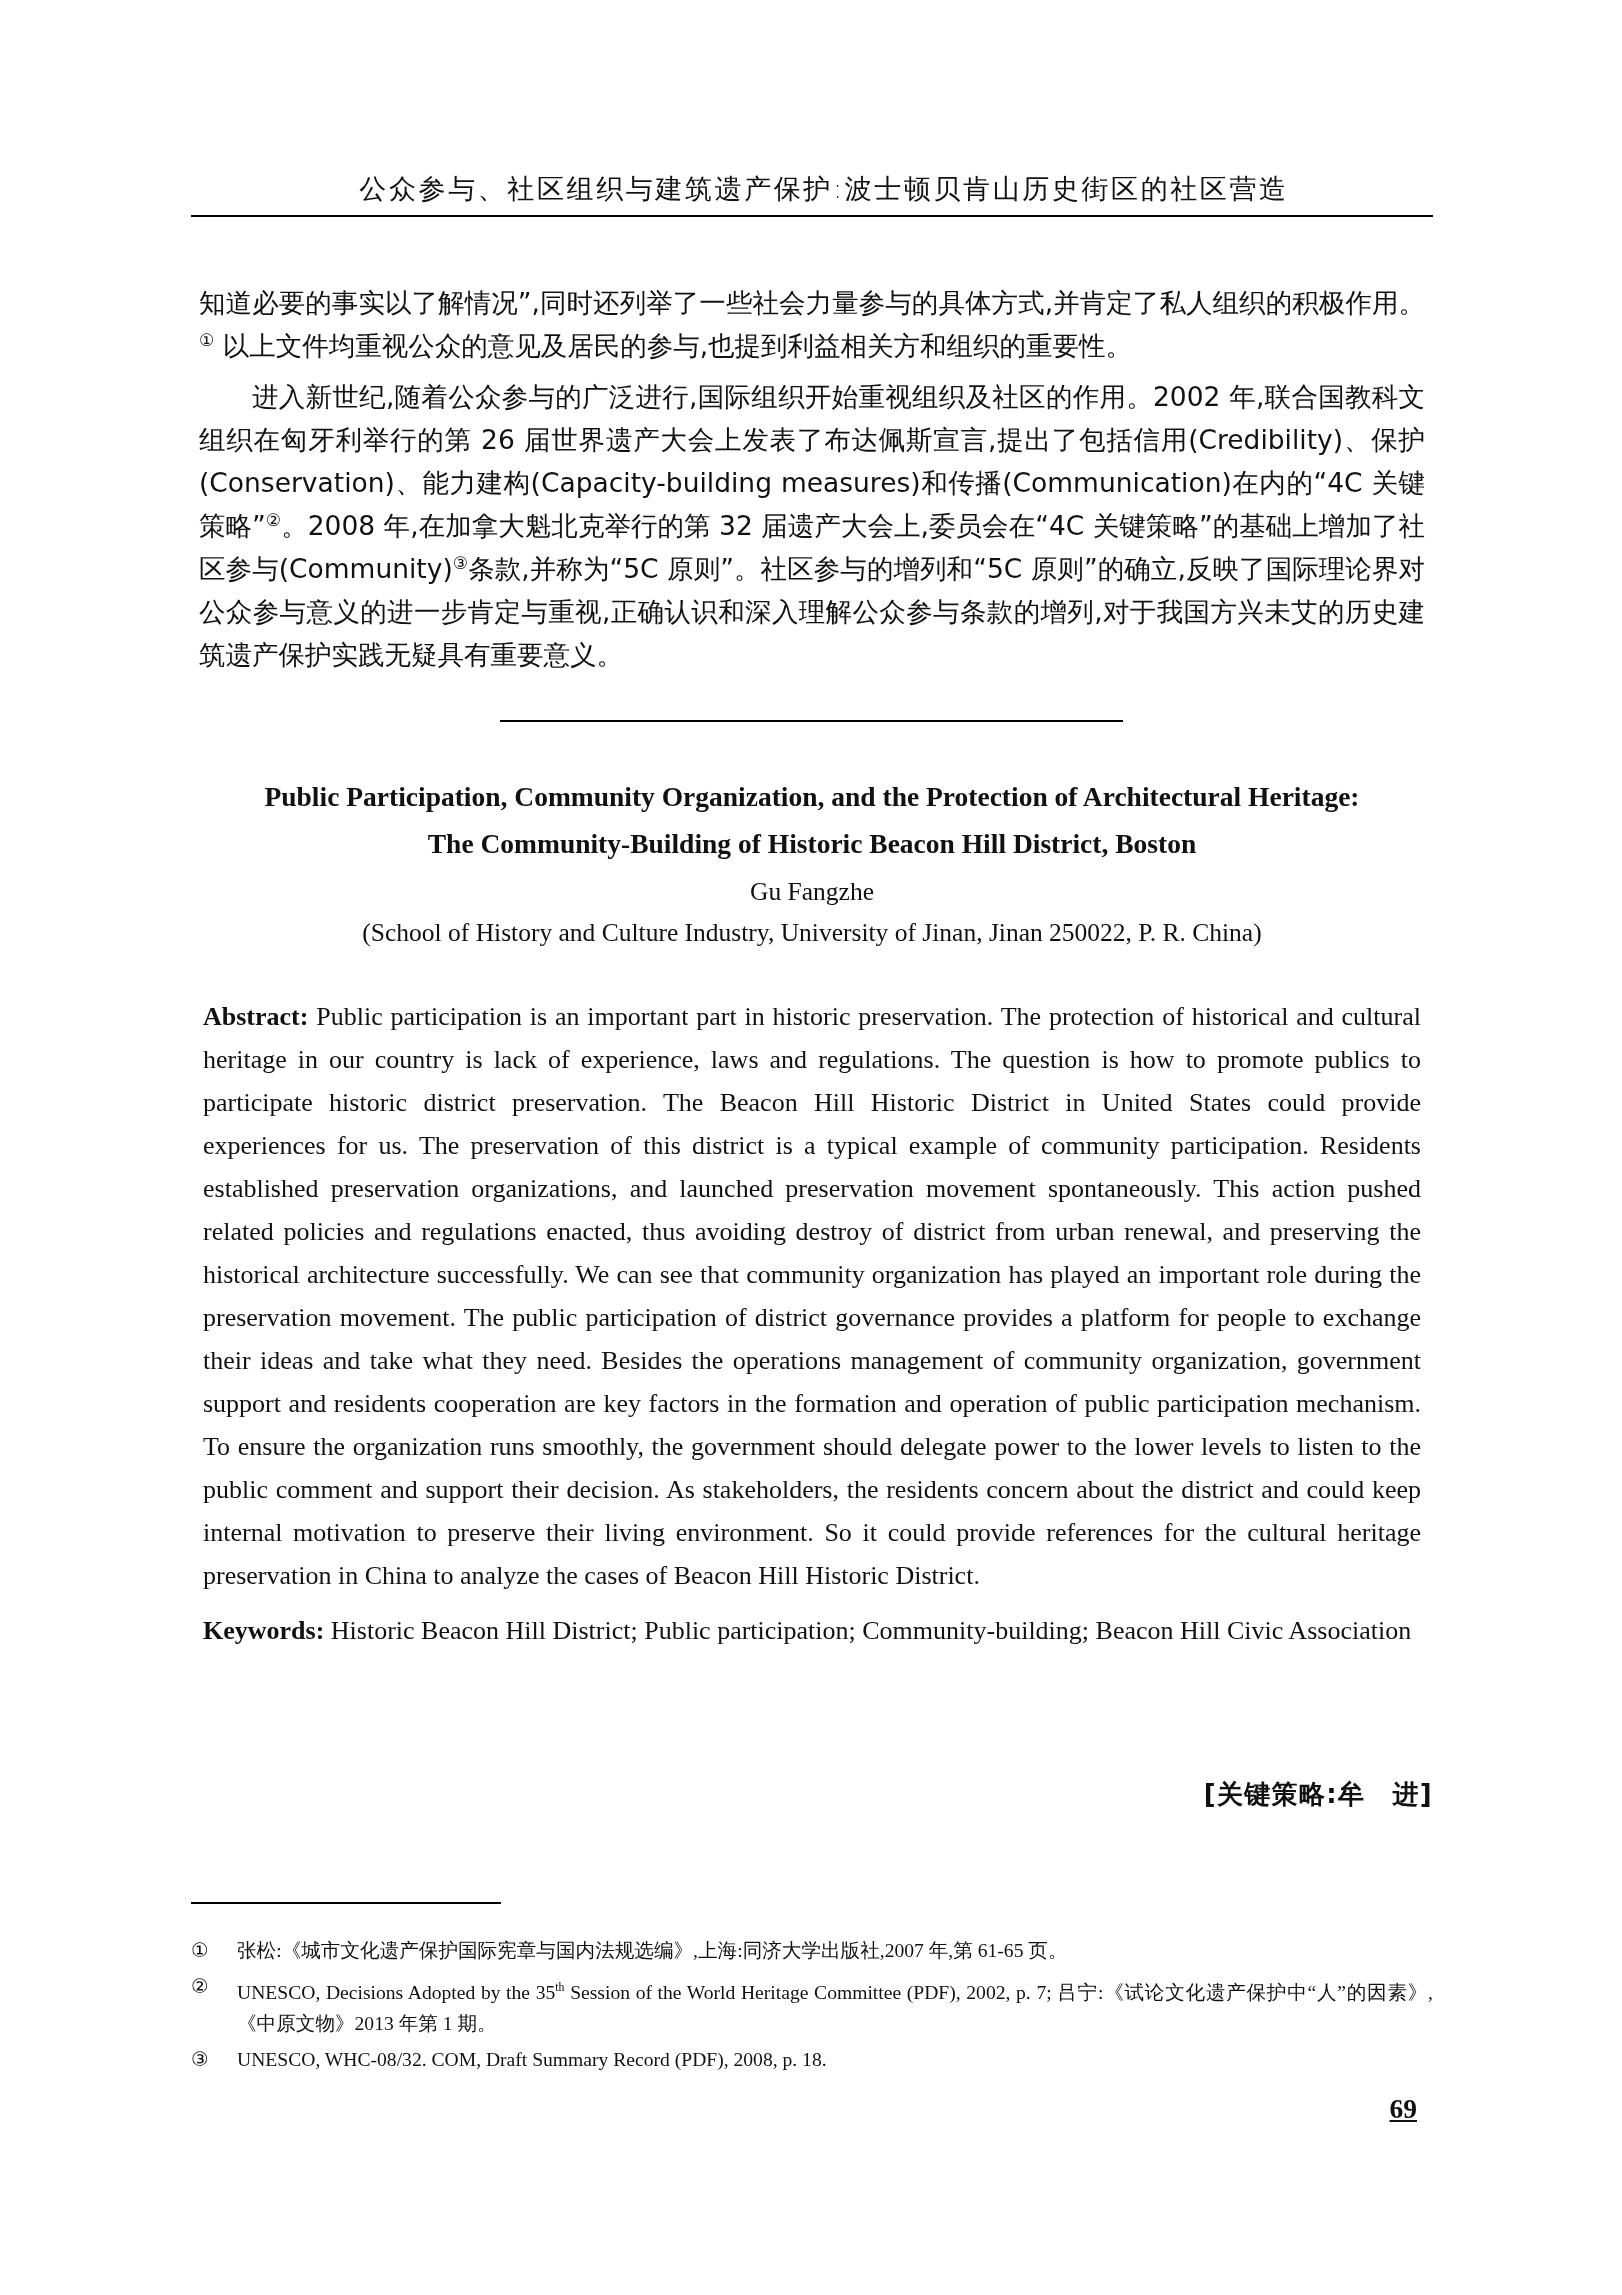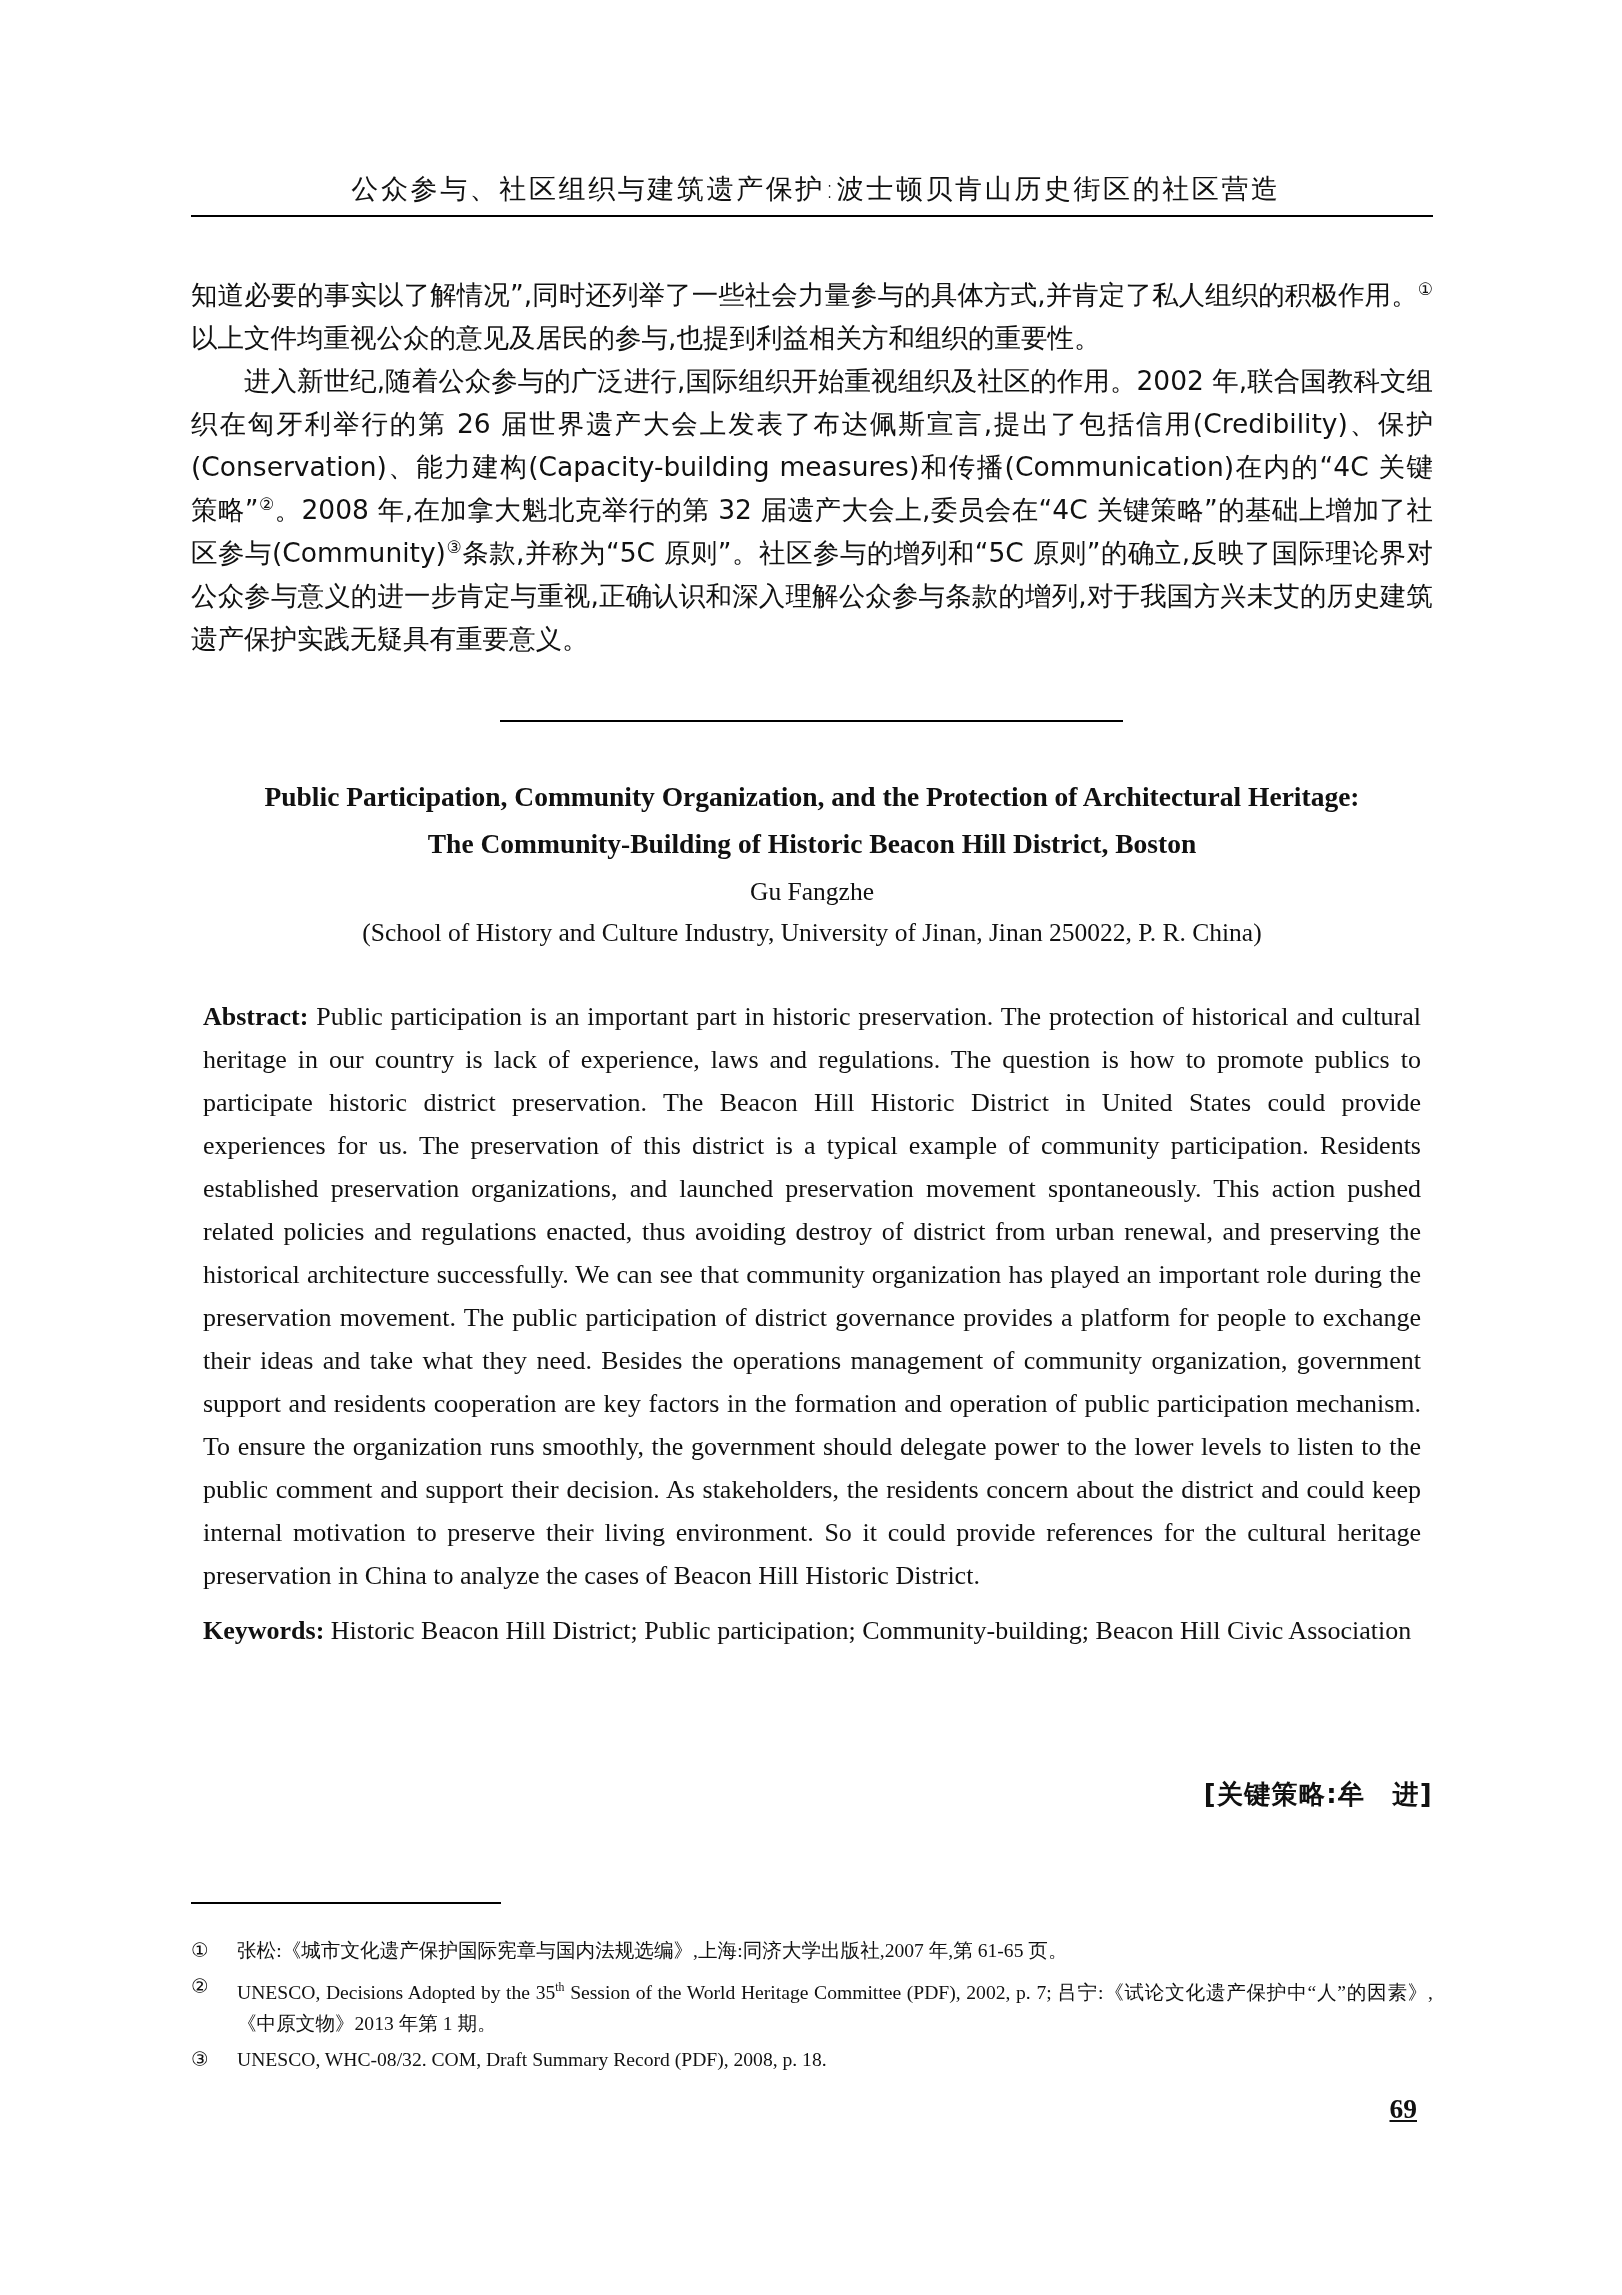--- a/index.html
+++ b/index.html
@@ -1,23 +1,23 @@
 <!DOCTYPE html>
 <html style="font-size:10.5px"><head>
 <meta charset="utf-8">
 <style>
   html, body { margin: 0; padding: 0; background: #ffffff; }
   body { width: 1622px; height: 2295px; position: relative; overflow: hidden; color: #111; font-family: "DejaVu Serif", serif; }
   .page { position: absolute; left: 191px; top: 0; width: 1242px; height: 2295px; }
 
-  .running-head { position: absolute; top: 171px; left: 4px; width: 100%; text-align: center; font-size: 27px; letter-spacing: 2.6px; font-family: "DejaVu Sans", sans-serif; font-weight: 300; }
+  .running-head { position: absolute; top: 171px; left: 12px; width: 100%; text-align: center; font-size: 27px; letter-spacing: 2.6px; font-family: "DejaVu Sans", sans-serif; font-weight: 300; }
   .head-rule { position: absolute; top: 215px; left: 0; width: 100%; height: 0; border-top: 2.6px solid #000; }
 
   .cn-body { position: absolute; top: 273px; left: 0; width: 100%; font-size: 26.5px; line-height: 43px; text-align: justify; text-justify: inter-character; font-family: "DejaVu Sans", sans-serif; }
-  .cn-body p { margin: 0; }
+  .cn-body p { margin: 8px; }
   .cn-body p.indent { text-indent: 53px; }
   sup.fn { font-size: 17px; line-height: 0; vertical-align: 9.2px; }
 
   .mid-rule { position: absolute; top: 720px; left: 309px; width: 623px; border-top: 2.6px solid #000; }
 
   .en-title { position: absolute; top: 764px; left: 0; width: 100%; text-align: center; font-family: "Liberation Serif", serif; font-weight: bold; font-size: 27.5px; line-height: 47px; margin-top: 9px; }
   .en-title div { white-space: nowrap; }
   .author { position: absolute; top: 877px; left: 0; width: 100%; text-align: center; font-family: "Liberation Serif", serif; font-size: 25.5px; }
   .affil { position: absolute; top: 918px; left: 0; width: 100%; text-align: center; font-family: "Liberation Serif", serif; font-size: 25.5px; }
 

